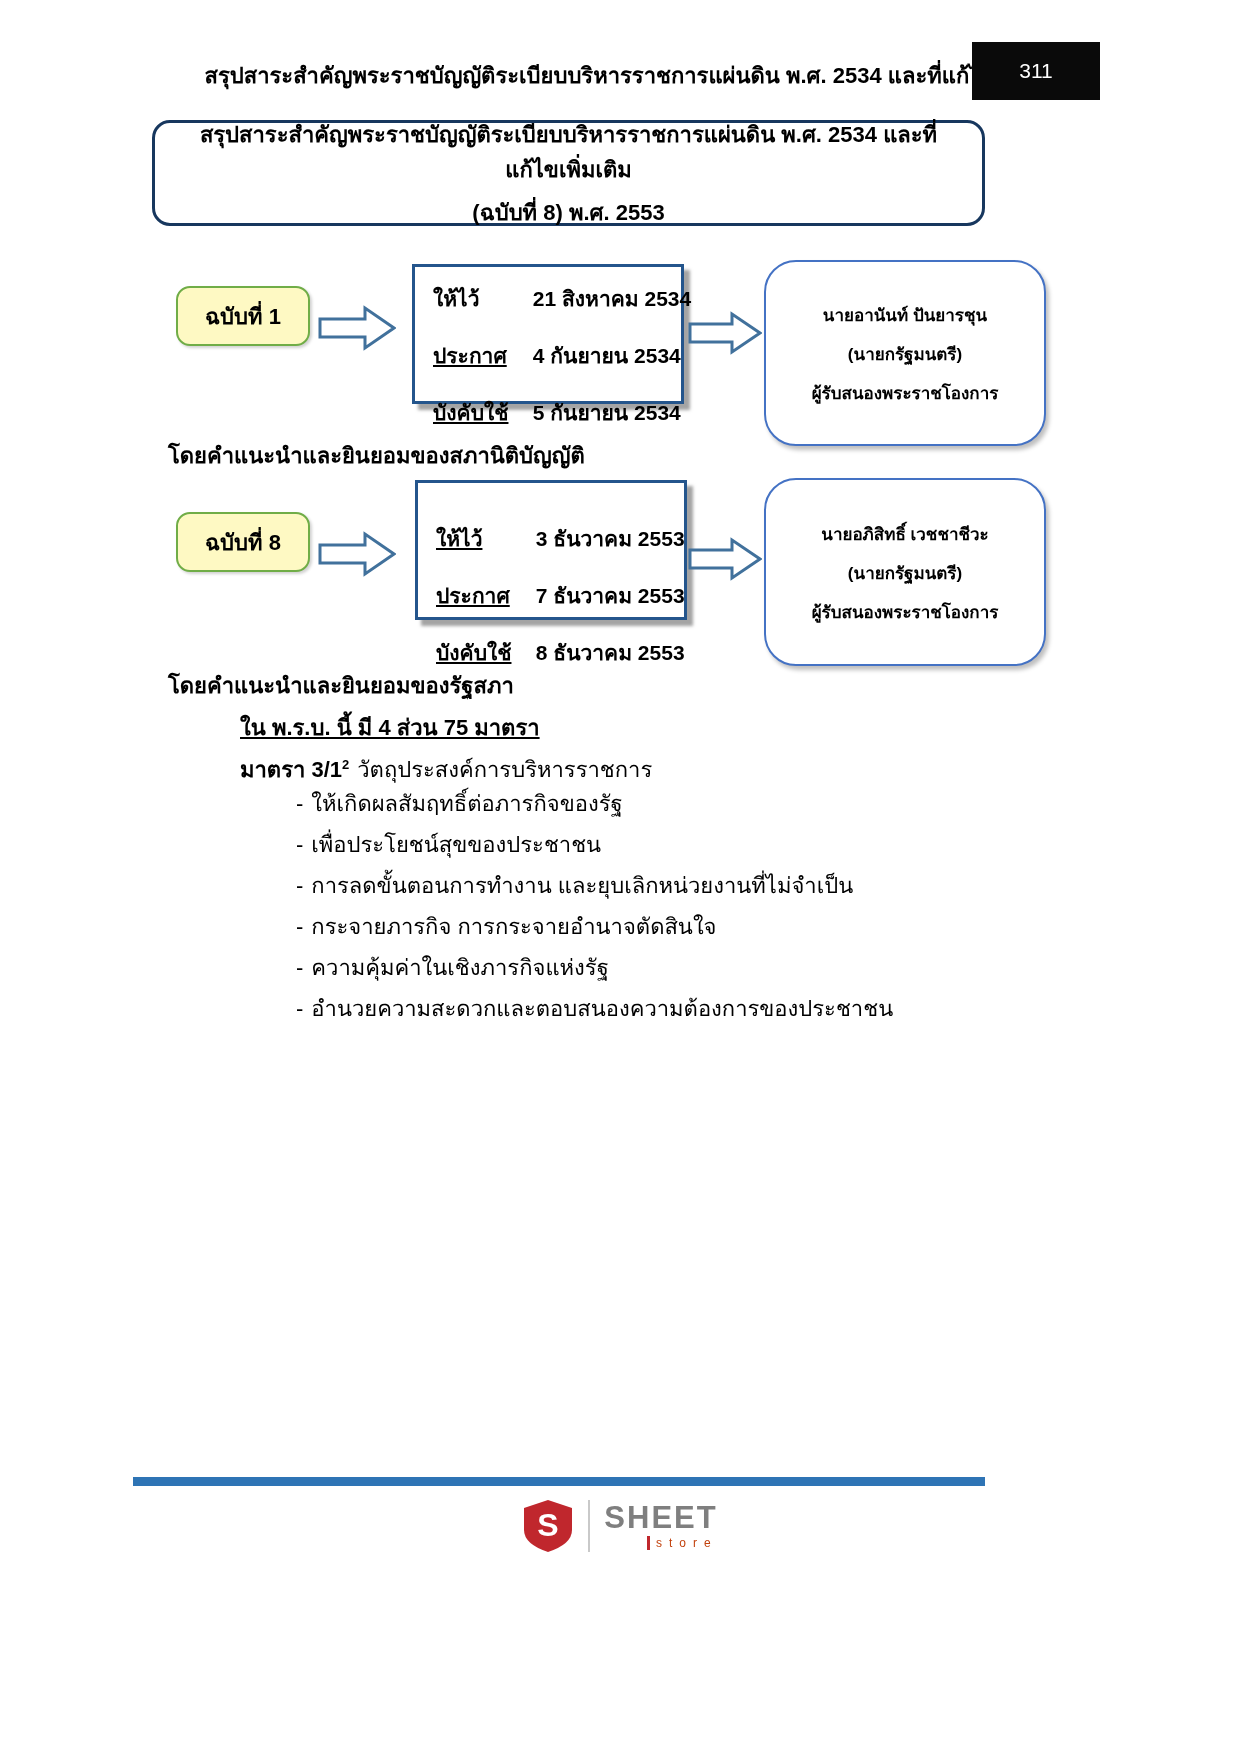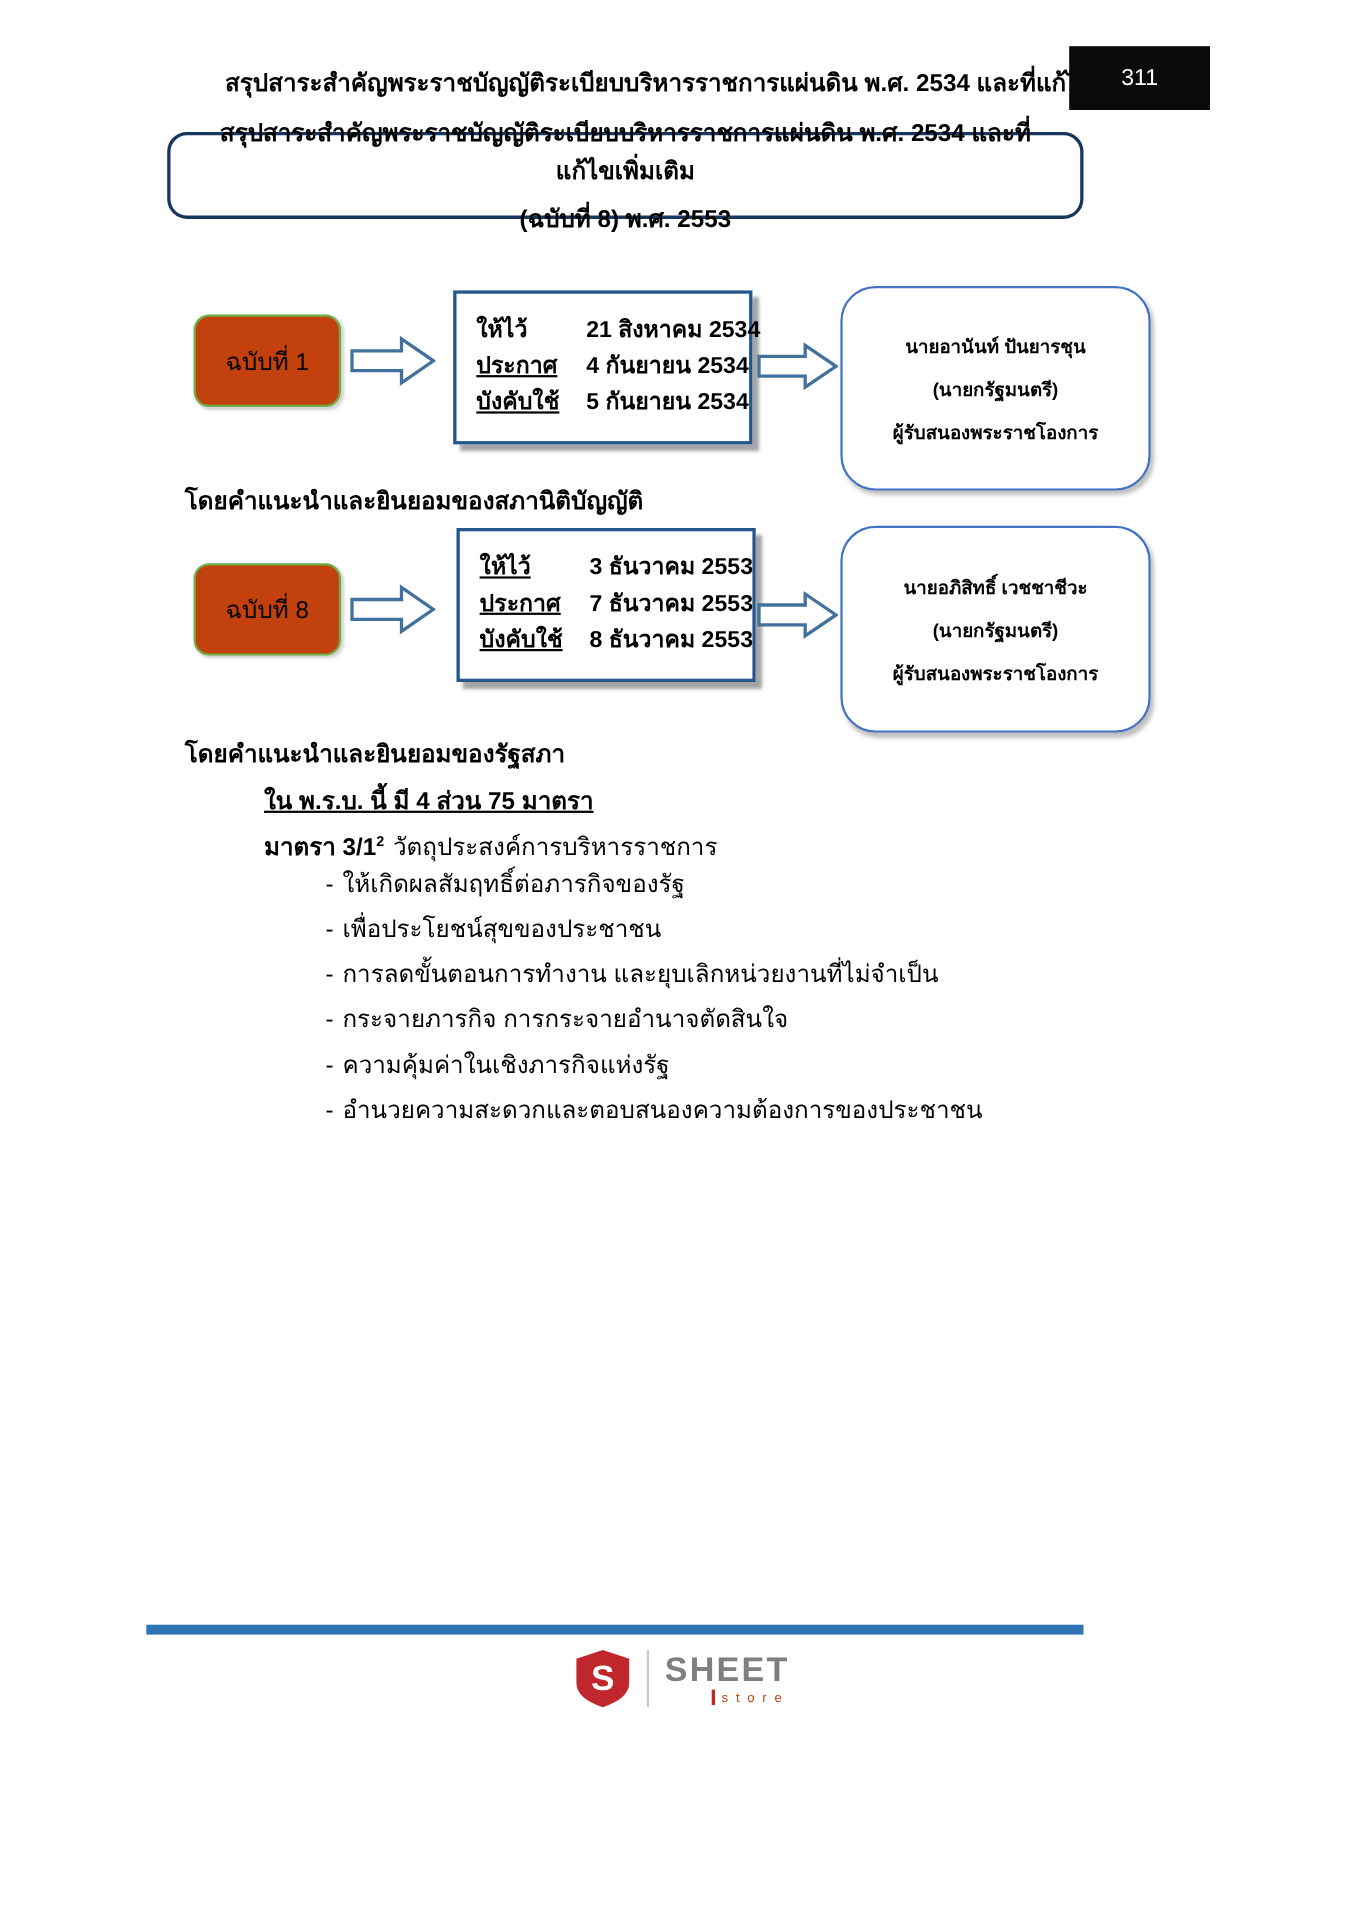--- a/index.html
+++ b/index.html
@@ -30,64 +30,64 @@
     background: #0a0a0a;
     color: #ffffff;
     display: flex; align-items: center; justify-content: center;
     font-size: 21px;
   }
 
   
   .title-box {
     position: absolute;
     top: 120px; left: 152px;
-    width: 833px; height: 79px;
+    width: 833px; height: 106px;
     border: 3px solid #17375e;
     border-radius: 18px;
     background: #ffffff;
     display: flex; flex-direction: column;
     align-items: center; justify-content: center;
     gap: 8px;
     font-weight: bold;
     font-size: 22px;
     text-align: center;
     padding: 0 20px;
   }
 
   
   .edition-box {
     position: absolute;
-    width: 134px; height: 84px;
+    width: 134px; height: 60px;
     border: 2.5px solid #70ad47;
     border-radius: 14px;
-    background: #c2410c;
+    background: #fef9c3;
     box-shadow: 2px 2px 3px rgba(0,0,0,0.18);
     display: flex; align-items: center; justify-content: center;
-    font-weight: normal; font-size: 22px;
+    font-weight: bold; font-size: 22px;
   }
   #edition1-box { top: 286px; left: 176px; }
   #edition8-box { top: 512px; left: 176px; }
 
   .arrow { position: absolute; }
 
   .dates-box {
     position: absolute;
     width: 272px; height: 140px;
     background: #ffffff;
     border: 3px solid #24558c;
     box-shadow: 6px 6px 3px rgba(90,90,90,0.55);
     padding: 15px 18px;
     display: flex; flex-direction: column; 
     font-weight: bold; font-size: 21px;
     white-space: nowrap;
   }
   #dates1-box { top: 264px; left: 412px; }
   #dates2-box { top: 480px; left: 415px; }
   .date-line .lbl { display: inline-block; min-width: 94px; }
-  .u { text-decoration: underline; }
+  .u { text-decoration: underline; margin-top: 24px; }
 
   .signer-box {
     position: absolute;
     width: 282px;
     border: 2.5px solid #4472c4;
     border-radius: 32px;
     background: #ffffff;
     box-shadow: 3px 4px 4px rgba(0,0,0,0.25);
     display: flex; flex-direction: column;
     align-items: center; justify-content: center;

